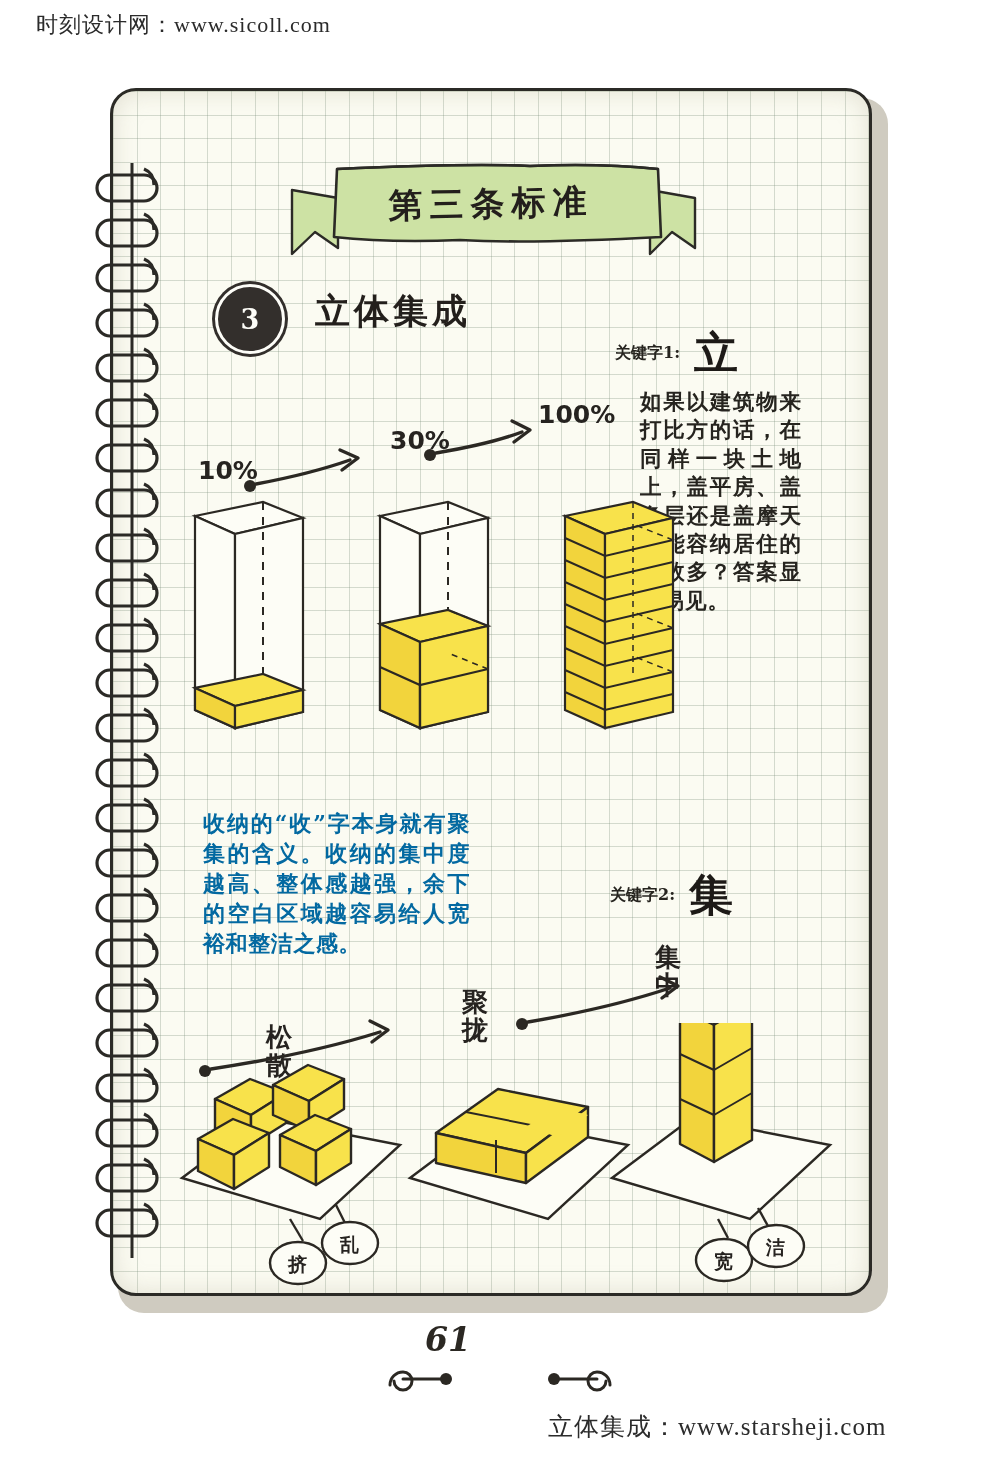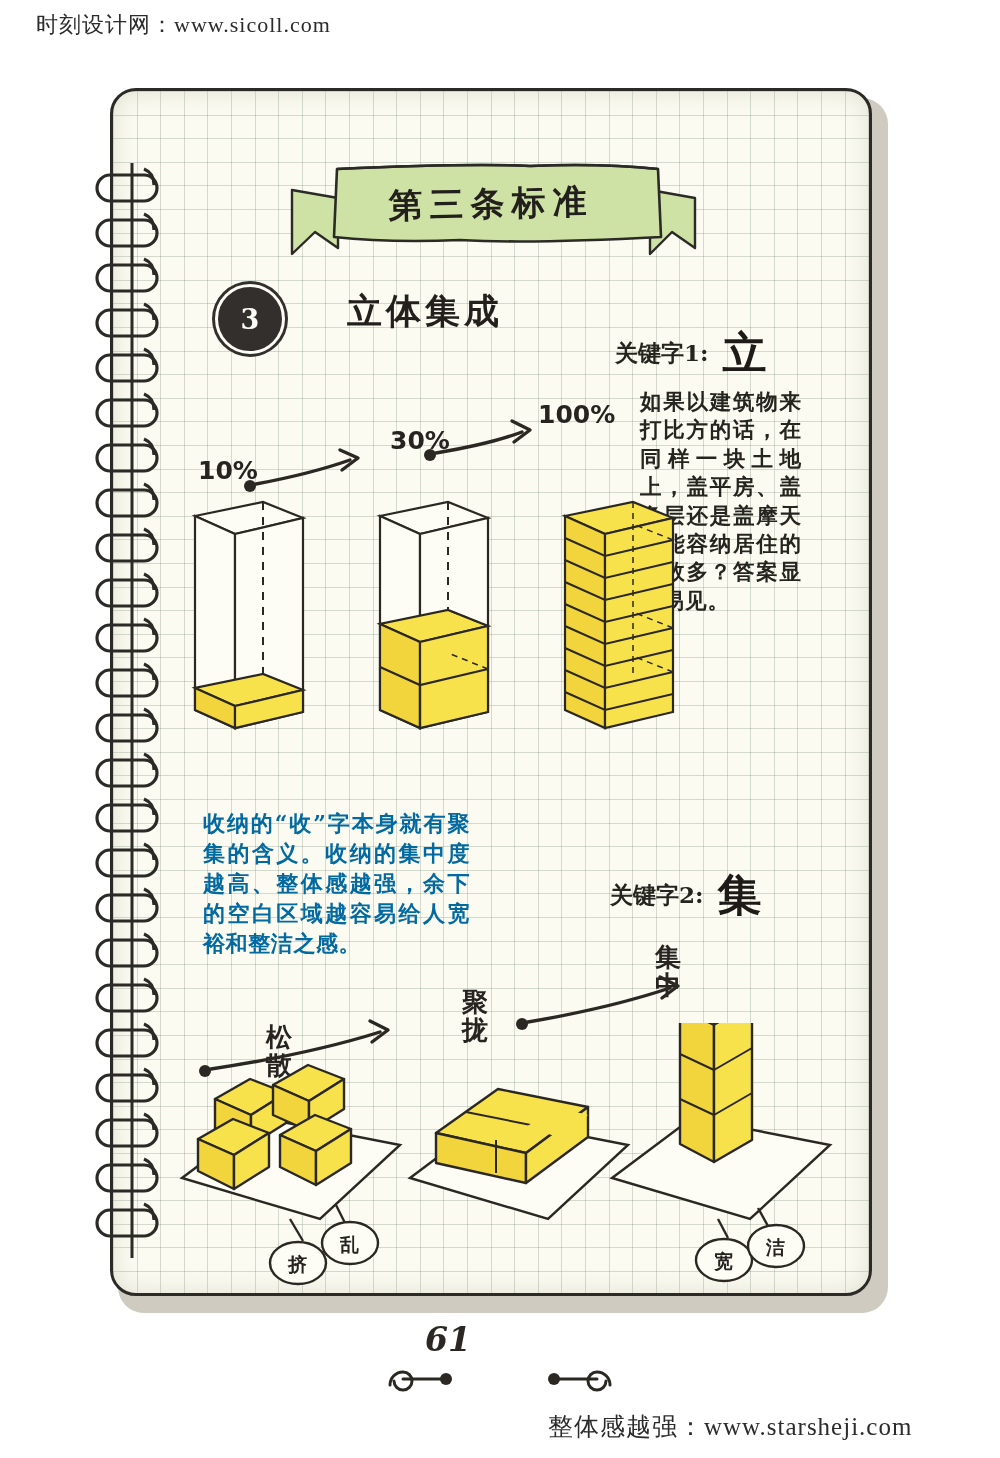--- a/index.html
+++ b/index.html
@@ -61,25 +61,25 @@
     position:absolute;left:105px;top:196px;width:64px;height:64px;
     border-radius:50%;background:#332f2c;
     border:3px solid #fdfdf8;
     box-shadow:0 0 0 3px #332f2c;
     display:flex;align-items:center;justify-content:center;
     color:#fdfdf8;font-family:"DejaVu Serif", serif;font-size:27px;font-weight:700;
   }
   #section-title{
     position:absolute;left:205px;top:200px;
     font-family:"DejaVu Serif", serif;font-weight:700;font-size:35px;
-    color:#231f1c;letter-spacing:4px;margin-left:32px;
+    color:#231f1c;letter-spacing:4px;
   }
 
   .kw-row{position:absolute;display:flex;align-items:center;gap:14px;}
-  .kw-label{font-family:"DejaVu Serif", serif;font-size:23px;color:#26241f;font-weight:600;}
+  .kw-label{font-family:"DejaVu Serif", serif;font-size:16px;color:#26241f;font-weight:600;}
   .kw-char{font-family:"DejaVu Serif", serif;font-size:44px;color:#1d1a17;font-weight:700;}
   #kw1{left:505px;top:236px;}
   #kw2{left:500px;top:765px;margin-top:13px;}
 
   
   #vpara{
     position:absolute;left:530px;top:300px;width:162px;
     font-family:"DejaVu Serif", serif;
     font-size:21.5px;line-height:28.4px;
     color:#26241f;font-weight:600;
@@ -113,21 +113,21 @@
     position:absolute;left:0;top:1320px;width:896px;text-align:center;
     font-family:"DejaVu Serif", serif;font-style:italic;font-weight:700;
     font-size:33px;color:#2b2823;
   }
   #pagenum-deco{position:absolute;left:380px;top:1355px;}
 </style>
 </head>
 <body>
 
 <div class="wm" id="wm-top">时刻设计网：www.sicoll.com</div>
-<div class="wm" id="wm-bottom">整体感越强：www.starsheji.com</div>
+<div class="wm" id="wm-bottom">立体集成：www.starsheji.com</div>
 
 <div id="page">
   <div id="page-shadow"></div>
   <div id="page-sheet"></div>
 
   <svg id="spiral" viewBox="0 0 90 1095">
     <line x1="52" y1="0" x2="52" y2="1095" stroke="#2b2a26" stroke-width="3"></line>
     <g fill="none" stroke="#2b2a26" stroke-width="3.2">
       <g id="ring-proto"></g>
     </g>

